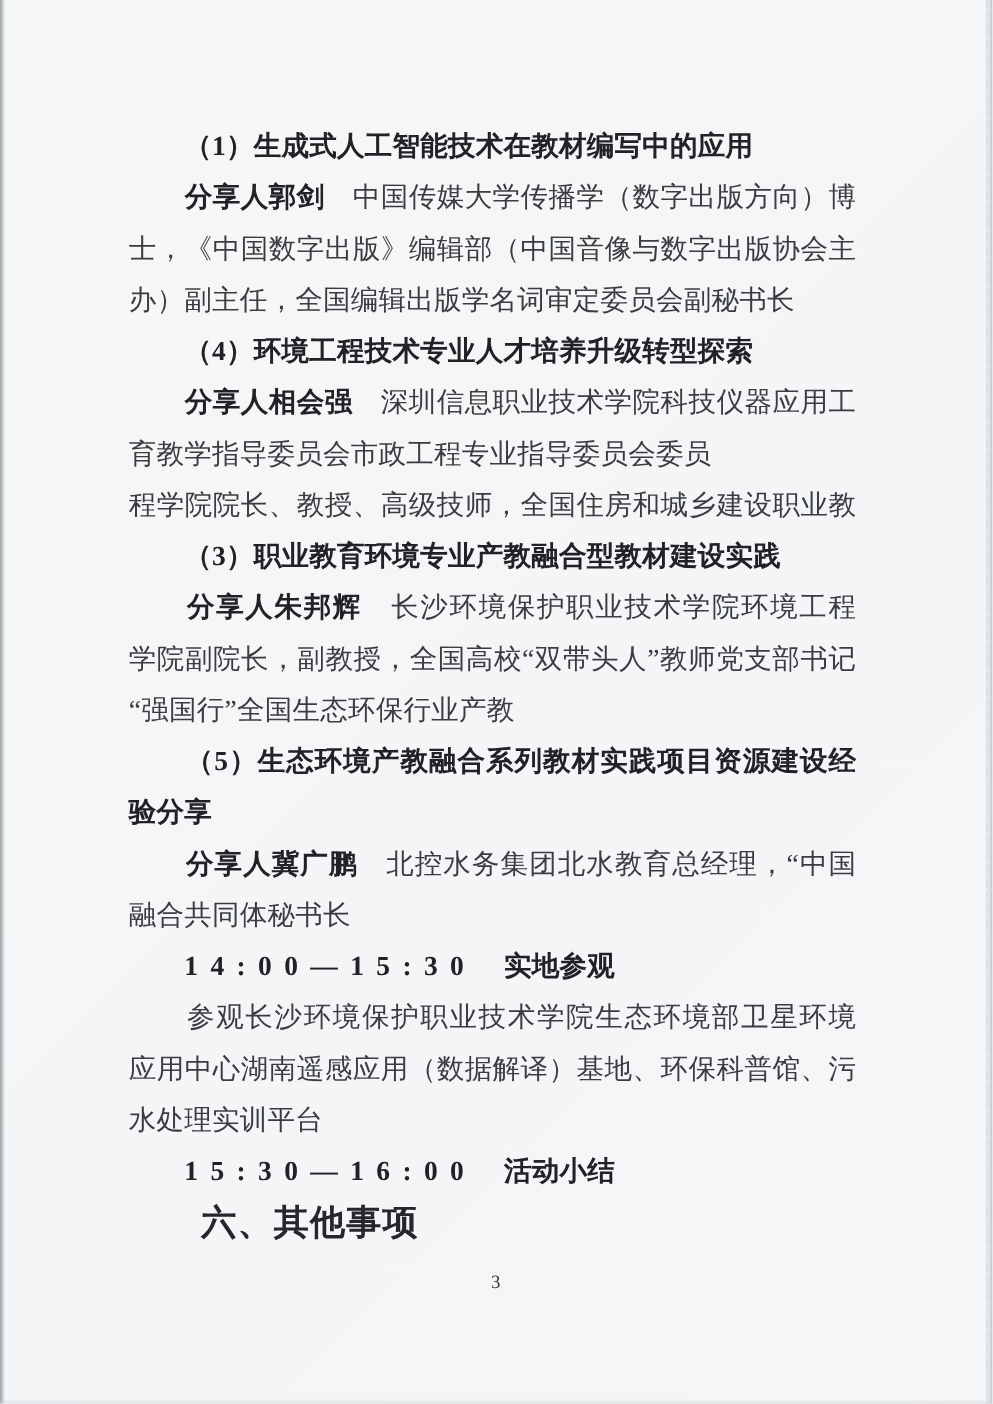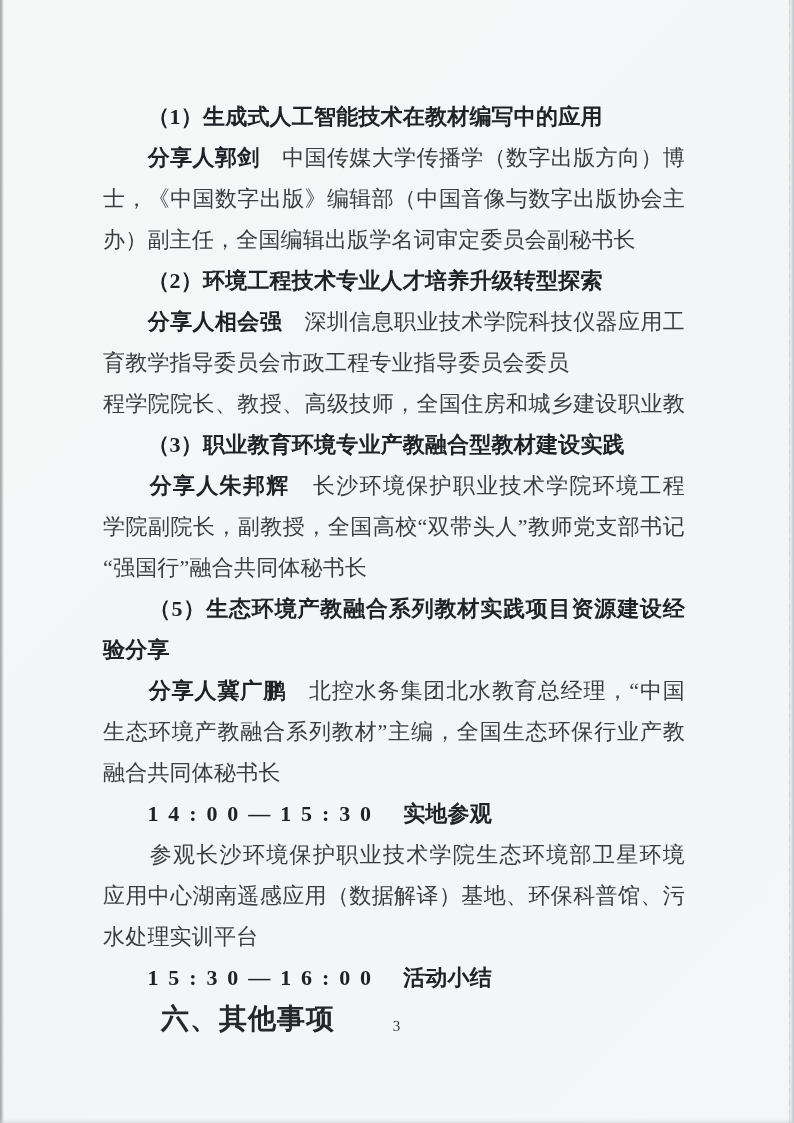--- a/index.html
+++ b/index.html
@@ -70,32 +70,31 @@
 </style>
 </head>
 <body>
 
 <div class="page">
   <div class="doc-body">
       <div class="line"><span class="b">　　（1）生成式人工智能技术在教材编写中的应用</span></div>
       <div class="line fill"><span class="b">　　分享人郭剑</span><span>　中国传媒大学传播学（数字出版方向）博</span></div>
       <div class="line fill"><span>士，《中国数字出版》编辑部（中国音像与数字出版协会主</span></div>
       <div class="line"><span>办）副主任，全国编辑出版学名词审定委员会副秘书长</span></div>
-      <div class="line"><span class="b">　　（2）环境工程技术专业人才培养升级转型探索</span></div>
+      <div class="line"><span class="b">　　（4）环境工程技术专业人才培养升级转型探索</span></div>
       <div class="line fill"><span class="b">　　分享人相会强</span><span>　深圳信息职业技术学院科技仪器应用工</span></div>
       <div class="line"><span>育教学指导委员会市政工程专业指导委员会委员</span></div>
       <div class="line fill"><span>程学院院长、教授、高级技师，全国住房和城乡建设职业教</span></div>
       <div class="line"><span class="b">　　（3）职业教育环境专业产教融合型教材建设实践</span></div>
       <div class="line fill"><span class="b">　　分享人朱邦辉</span><span>　长沙环境保护职业技术学院环境工程</span></div>
       <div class="line fill"><span>学院副院长，副教授，全国高校“双带头人”教师党支部书记</span></div>
-      <div class="line"><span>“强国行”融合共同体秘书长</span></div>
+      <div class="line"><span>“强国行”全国生态环保行业产教</span></div>
       <div class="line fill"><span class="b">　　（5）生态环境产教融合系列教材实践项目资源建设经</span></div>
       <div class="line"><span class="b">验分享</span></div>
       <div class="line fill"><span class="b">　　分享人冀广鹏</span><span>　北控水务集团北水教育总经理，“中国</span></div>
-      <div class="line fill"><span>生态环境产教融合系列教材”主编，全国生态环保行业产教</span></div>
       <div class="line"><span>融合共同体秘书长</span></div>
       <div class="line"><span class="b">　　</span><span class="b time">14:00—15:30</span><span class="b">　实地参观</span></div>
       <div class="line fill"><span>　　参观长沙环境保护职业技术学院生态环境部卫星环境</span></div>
       <div class="line fill"><span>应用中心湖南遥感应用（数据解译）基地、环保科普馆、污</span></div>
       <div class="line"><span>水处理实训平台</span></div>
       <div class="line"><span class="b">　　</span><span class="b time">15:30—16:00</span><span class="b">　活动小结</span></div>
       <div class="line"><span class="hei">　　六、其他事项</span></div>
     </div>
   <div class="footer">
     <span>3</span>

